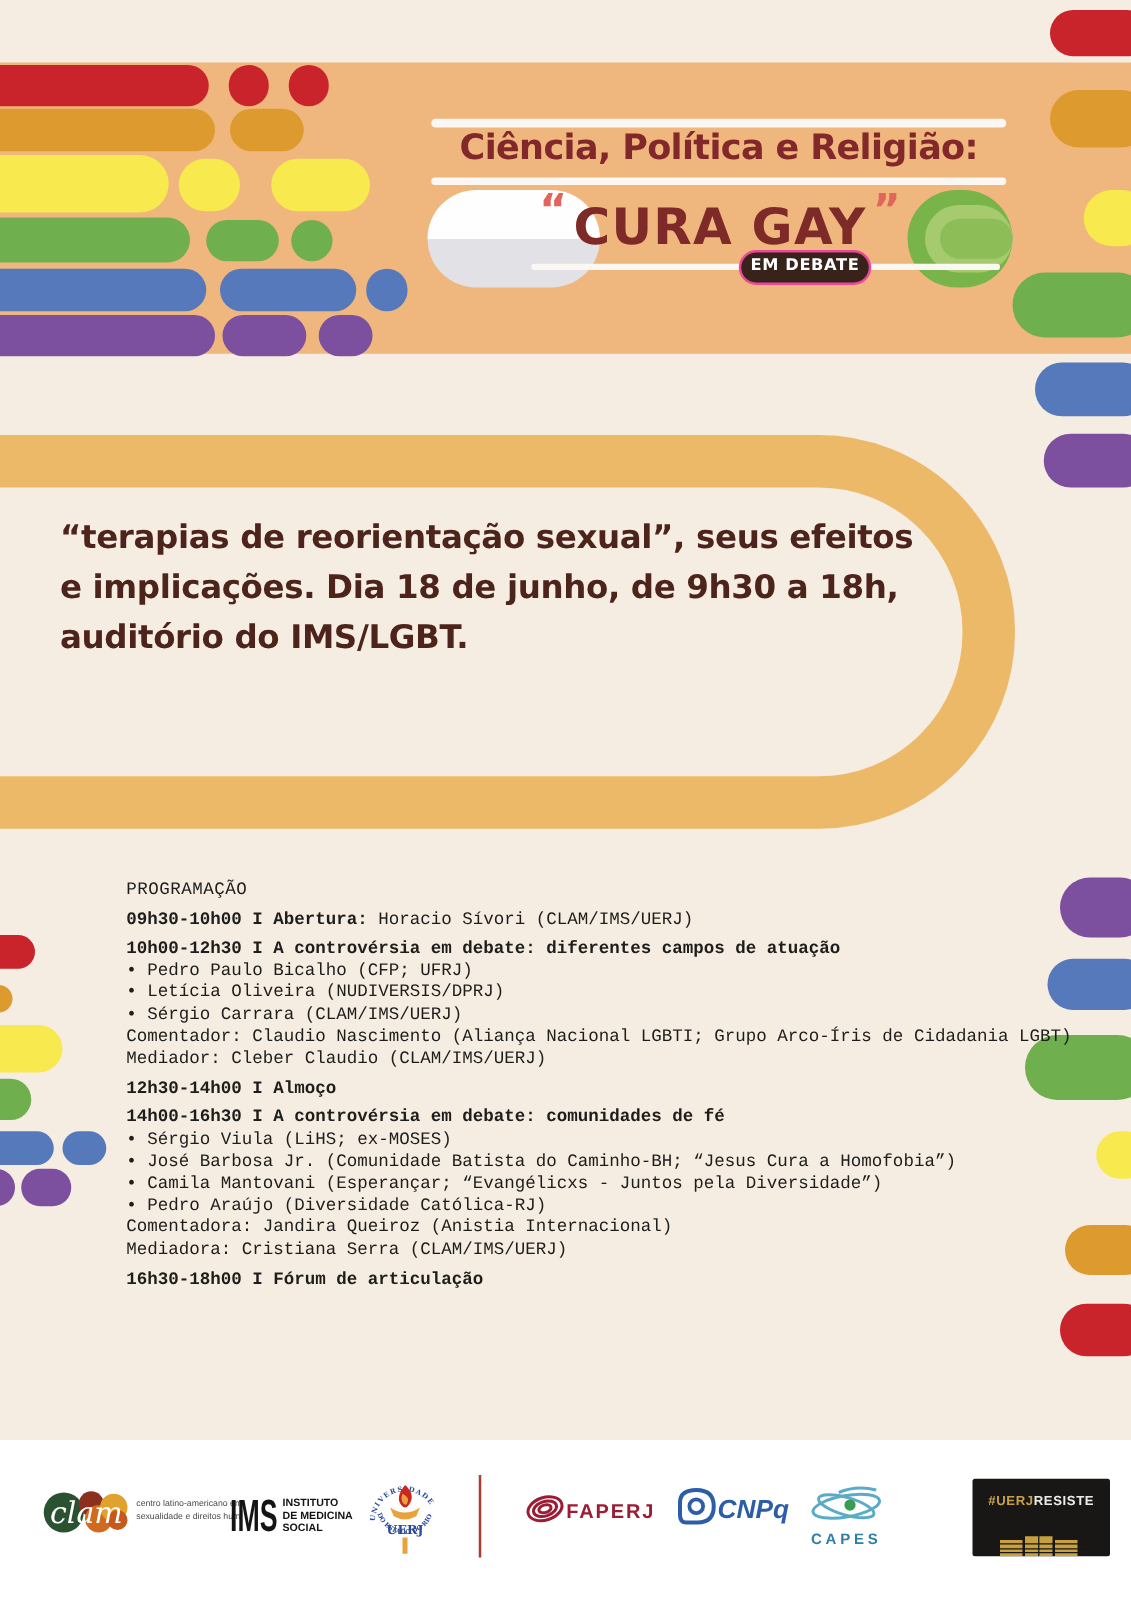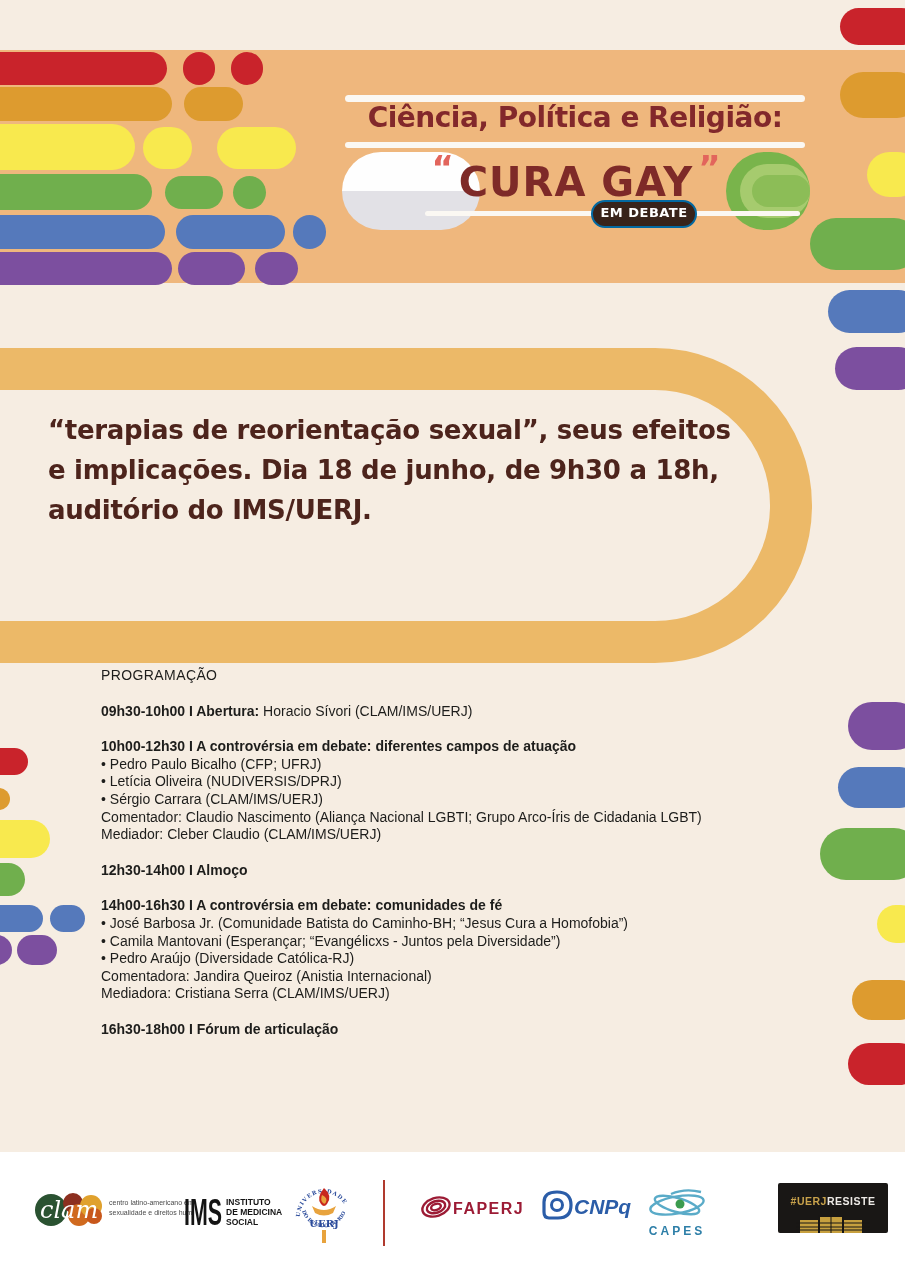--- a/index.html
+++ b/index.html
@@ -11,39 +11,39 @@
   .c-red{background:#C9232B}.c-orange{background:#DD9B2F}.c-yellow{background:#F8E94E}
   .c-green{background:#70AF4D}.c-blue{background:#5579BB}.c-purple{background:#7C4F9F}
   .hline{position:absolute;background:#FBF8F3;border-radius:4px;}
   .title-sub{position:absolute;left:343px;top:101px;width:464px;text-align:center;
              font-size:28px;font-weight:bold;color:#82282B;letter-spacing:-0.5px;}
   .cura-row{position:absolute;left:418px;top:148px;width:316px;height:68px;display:flex;
             align-items:center;justify-content:center;gap:5px;}
   .cura-quote{font-size:34px;font-weight:bold;color:#E2655C;transform:translateY(-14px);}
   .cura-main{font-size:40px;font-weight:bold;color:#7E2A28;letter-spacing:1px;white-space:nowrap;}
   .badge{position:absolute;left:591px;top:200px;width:106px;height:28px;background:#38231A;
-         border:2px solid #0369a1;border-radius:15px;box-sizing:border-box;color:#FFFFFF;
+         border:2px solid #ec4899;border-radius:15px;box-sizing:border-box;color:#FFFFFF;
          font-size:13px;font-weight:bold;text-align:center;line-height:22px;letter-spacing:0.5px;}
   .white-pill{position:absolute;left:342px;top:152px;width:138px;height:78px;border-radius:40px;
               background:linear-gradient(180deg,#FEFEFE 0 50%,#E2E1E6 50% 100%);}
   .gp{position:absolute;border-radius:999px;}
   .big-rect{position:absolute;left:-200px;top:348px;width:1012px;height:315px;
             border:42px solid #ECB968;border-radius:157px;box-sizing:border-box;}
   .intro{position:absolute;left:48px;top:410px;width:700px;}
   .intro-line{font-size:26px;font-weight:bold;color:#4D241C;line-height:40px;
               letter-spacing:-0.3px;white-space:nowrap;}
-  .program{position:absolute;left:101px;top:667px;width:700px;
-           font-family:Liberation Sans, sans-serif;font-size:14px;color:#1D1D1B;}
+  .program{position:absolute;left:101px;top:704px;width:700px;
+           font-family:Liberation Mono, monospace;font-size:14px;color:#1D1D1B;}
   .prog-heading{letter-spacing:0.4px;line-height:17.6px;}
-  .prog-block{margin-top:18px;}
+  .prog-block{margin-top:6px;}
   .prog-header,.prog-line{line-height:17.6px;white-space:nowrap;}
   .prog-header b{font-weight:bold;}
   .logo{position:absolute;}
   .divider-red{position:absolute;left:383px;top:1180px;width:2px;height:66px;background:#B03A2E;}
-  .tag-box{position:absolute;left:778px;top:1183px;width:110px;height:50px;background:#191715;
+  .tag-box{position:absolute;left:778px;top:1183px;width:110px;height:62px;background:#191715;
            border-radius:2px;text-align:center;}
   .tag-text{margin-top:12px;font-size:10.5px;font-weight:bold;letter-spacing:0.5px;
             font-family:"Liberation Sans",sans-serif;}
   .tag-gold{color:#C8A24B}.tag-white{color:#EDEAE6}
   .tag-building{position:absolute;left:18px;bottom:0px;}
 </style>
 </head>
 <body>
 
 <div class="poster">
@@ -109,21 +109,21 @@
     <span class="cura-main">CURA GAY</span>
     <span class="cura-quote">”</span>
   </div>
 
   <div class="hline" style="left:425px;top:211px;width:375px;height:5px"></div>
   <div class="badge">EM DEBATE</div>
 
   <div class="intro">
     <div class="intro-line">“terapias de reorientação sexual”, seus efeitos</div>
     <div class="intro-line">e implicações. Dia 18 de junho, de 9h30 a 18h,</div>
-    <div class="intro-line">auditório do IMS/UERJ.</div>
+    <div class="intro-line">auditório do IMS/LGBT.</div>
   </div>
 
   <div class="program">
     <div class="prog-heading">PROGRAMAÇÃO</div>
     <div id="program-blocks">
         <div class="prog-block">
           <div class="prog-header"><b>09h30-10h00 I Abertura:</b> Horacio Sívori (CLAM/IMS/UERJ)</div>
         </div>
         <div class="prog-block">
           <div class="prog-header"><b>10h00-12h30 I A controvérsia em debate: diferentes campos de atuação</b></div>
@@ -131,20 +131,21 @@
           <div class="prog-line">• Letícia Oliveira (NUDIVERSIS/DPRJ)</div>
           <div class="prog-line">• Sérgio Carrara (CLAM/IMS/UERJ)</div>
           <div class="prog-line">Comentador: Claudio Nascimento (Aliança Nacional LGBTI; Grupo Arco-Íris de Cidadania LGBT)</div>
           <div class="prog-line">Mediador: Cleber Claudio (CLAM/IMS/UERJ)</div>
         </div>
         <div class="prog-block">
           <div class="prog-header"><b>12h30-14h00 I Almoço</b></div>
         </div>
         <div class="prog-block">
           <div class="prog-header"><b>14h00-16h30 I A controvérsia em debate: comunidades de fé</b></div>
+          <div class="prog-line">• Sérgio Viula (LiHS; ex-MOSES)</div>
           <div class="prog-line">• José Barbosa Jr. (Comunidade Batista do Caminho-BH; “Jesus Cura a Homofobia”)</div>
           <div class="prog-line">• Camila Mantovani (Esperançar; “Evangélicxs - Juntos pela Diversidade”)</div>
           <div class="prog-line">• Pedro Araújo (Diversidade Católica-RJ)</div>
           <div class="prog-line">Comentadora: Jandira Queiroz (Anistia Internacional)</div>
           <div class="prog-line">Mediadora: Cristiana Serra (CLAM/IMS/UERJ)</div>
         </div>
         <div class="prog-block">
           <div class="prog-header"><b>16h30-18h00 I Fórum de articulação</b></div>
         </div>
       </div>

